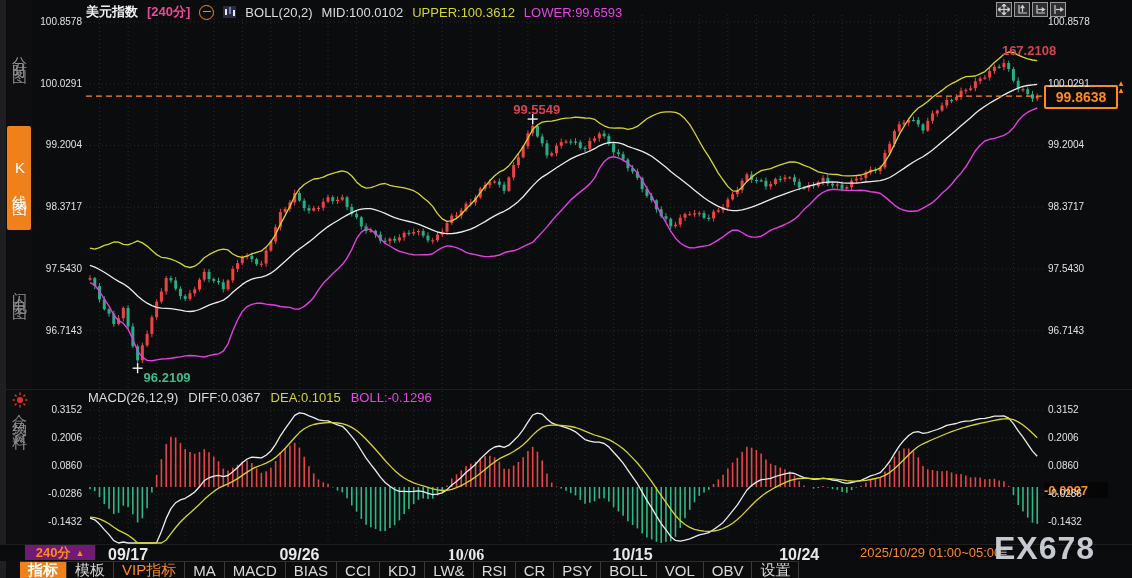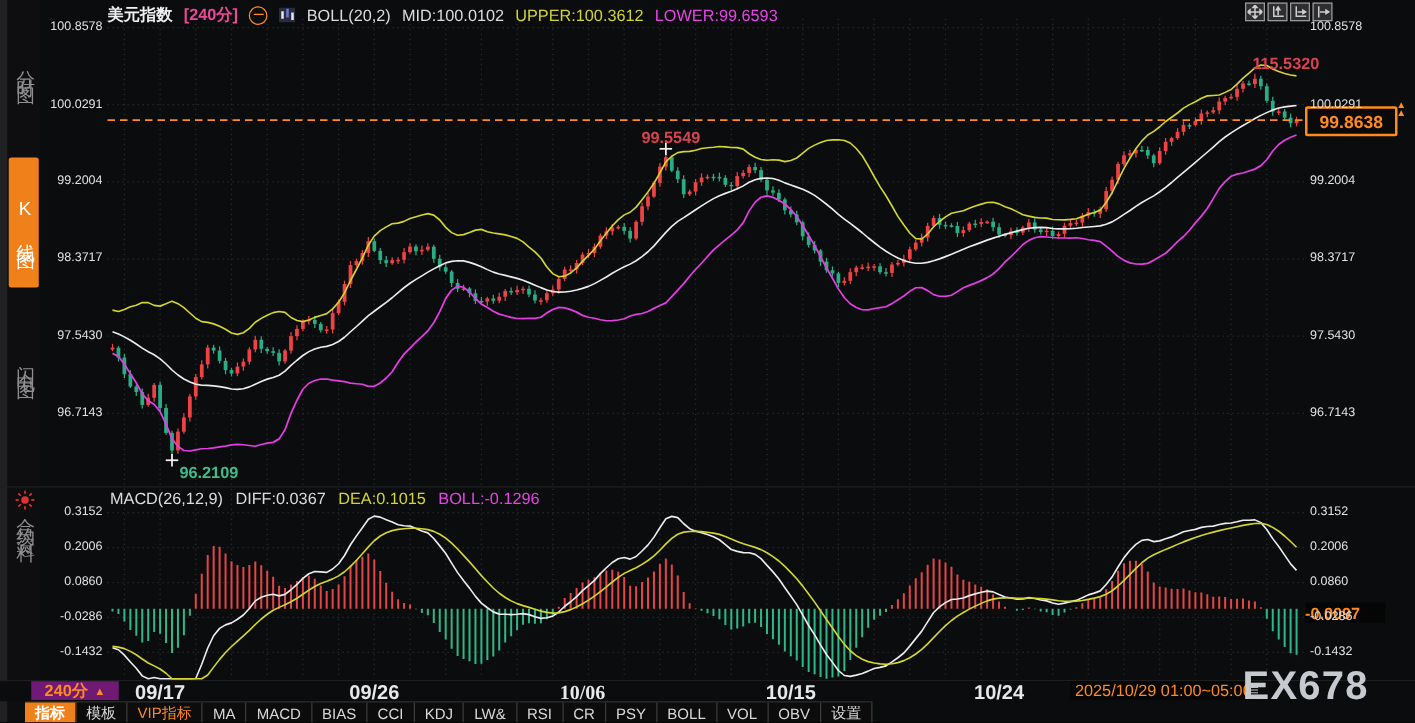--- a/index.html
+++ b/index.html
@@ -14,21 +14,21 @@
   .side-tab.active{background:#f08019;color:#fff;}
   
   .hdr{position:absolute;left:86px;top:3px;height:18px;display:flex;align-items:center;gap:9px;font-size:13px;}
   .hdr .sym{color:#f0f0f2;font-weight:700;}
   .hdr .per{color:#ec4899;font-weight:700;}
   .minus-ic{width:13px;height:13px;border:1.5px solid #ff8a1e;border-radius:50%;position:relative;cursor:pointer;}
   .minus-ic:before{content:"";position:absolute;left:2.5px;top:5px;width:8px;height:1.5px;background:#ff8a1e;}
   .hdr .mid{color:#dcdcde;}
   .hdr .up{color:#d4d52f;}
   .hdr .low{color:#e743e7;}
-  .macd-hdr{position:absolute;left:88px;top:390px;height:16px;display:flex;gap:10px;font-size:13px;align-items:center;}
+  .macd-hdr{position:absolute;left:88px;top:390px;height:16px;display:flex;gap:10px;font-size:13px;}
   .macd-hdr .w{color:#dcdcde;} .macd-hdr .y{color:#d4d52f;} .macd-hdr .m{color:#e743e7;}
   
   .ylab{position:absolute;font-size:10px;color:#e2e2e4;line-height:14px;}
   .ylab.l{width:52px;left:30px;text-align:right;}
   .ylab.r{left:1048px;text-align:left;}
   .xlab{position:absolute;top:546px;font-size:16px;font-weight:700;color:#e8e8ea;transform:translateX(-50%);}
   
   .ann{position:absolute;font-size:13px;font-weight:700;}
   .ann.red{color:#d84350;}
   .ann.grn{color:#3fbc8e;}
@@ -43,21 +43,21 @@
   
   .xaxis-row{position:absolute;left:0;top:545px;width:1132px;height:16px;background:#0b0c0d;}
   .tf-chip{position:absolute;left:25px;top:545px;width:70px;height:15px;background:#701a75;color:#ff8a1e;
            font-size:13px;font-weight:700;display:flex;align-items:center;justify-content:center;gap:5px;cursor:pointer;}
   .tf-chip .tri{font-size:9px;}
   .session{position:absolute;left:856px;top:545px;height:15px;padding:0 4px;background:#060606;color:#ff8a1e;
            font-size:13px;display:flex;align-items:center;}
   .watermark{position:absolute;left:994px;top:530px;font-size:32px;font-weight:700;color:#c6cad0;letter-spacing:1px;}
   .wm-bars{position:absolute;left:1000px;top:545px;font-size:12px;color:#b9bec4;}
   .toolbar{position:absolute;left:20px;top:561px;height:17px;display:flex;align-items:stretch;background:#0c0c0c;border-top:1px solid #2e2e2e;}
-  .tb-item{display:flex;align-items:center;justify-content:center;padding:4px 8px;font-size:12px;color:#d8d8d8;
+  .tb-item{display:flex;align-items:center;justify-content:center;padding:4px 8px;font-size:15px;color:#d8d8d8;
            border-right:1px solid #3a3a3a;cursor:pointer;white-space:nowrap;text-align:center;}
   .tb-item.active{background:#f08019;color:#fff;font-weight:700;}
   .tb-item.vip{color:#ff8a1e;font-weight:400;}
   .sun-ic{position:absolute;left:12px;top:392px;}
   svg.chart{position:absolute;left:0;top:0;}
   .divider{position:absolute;left:0;width:1132px;height:1px;background:#1e1e20;}
 </style>
 </head>
 <body>
 
@@ -797,21 +797,21 @@
 
   <div class="macd-hdr">
     <span class="w">MACD(26,12,9)</span>
     <span class="w">DIFF:0.0367</span>
     <span class="y">DEA:0.1015</span>
     <span class="m">BOLL:-0.1296</span>
   </div>
 
   <div class="ann red" id="ann-high1" style="left: 536.68px; top: 102px; transform: translateX(-50%);">99.5549</div>
   <div class="ann grn" id="ann-low" style="left: 143.6px; top: 370px;">96.2109</div>
-  <div class="ann red" id="ann-high2" style="left: 1001.92px; top: 43px;">115.5320</div>
+  <div class="ann red" id="ann-high2" style="left: 1001.92px; top: 43px;">167.2108</div>
   <div class="price-box">99.8638</div>
   <div class="price-arrows">▲<br>▲</div>
   <div class="macd-box">-0.0097</div>
 
   <div class="divider" style="top:389px;"></div>
   <div class="divider" style="top:544px;"></div>
 
   <div class="xaxis-row"></div>
   <div class="tf-chip">
     <span>240分</span>

